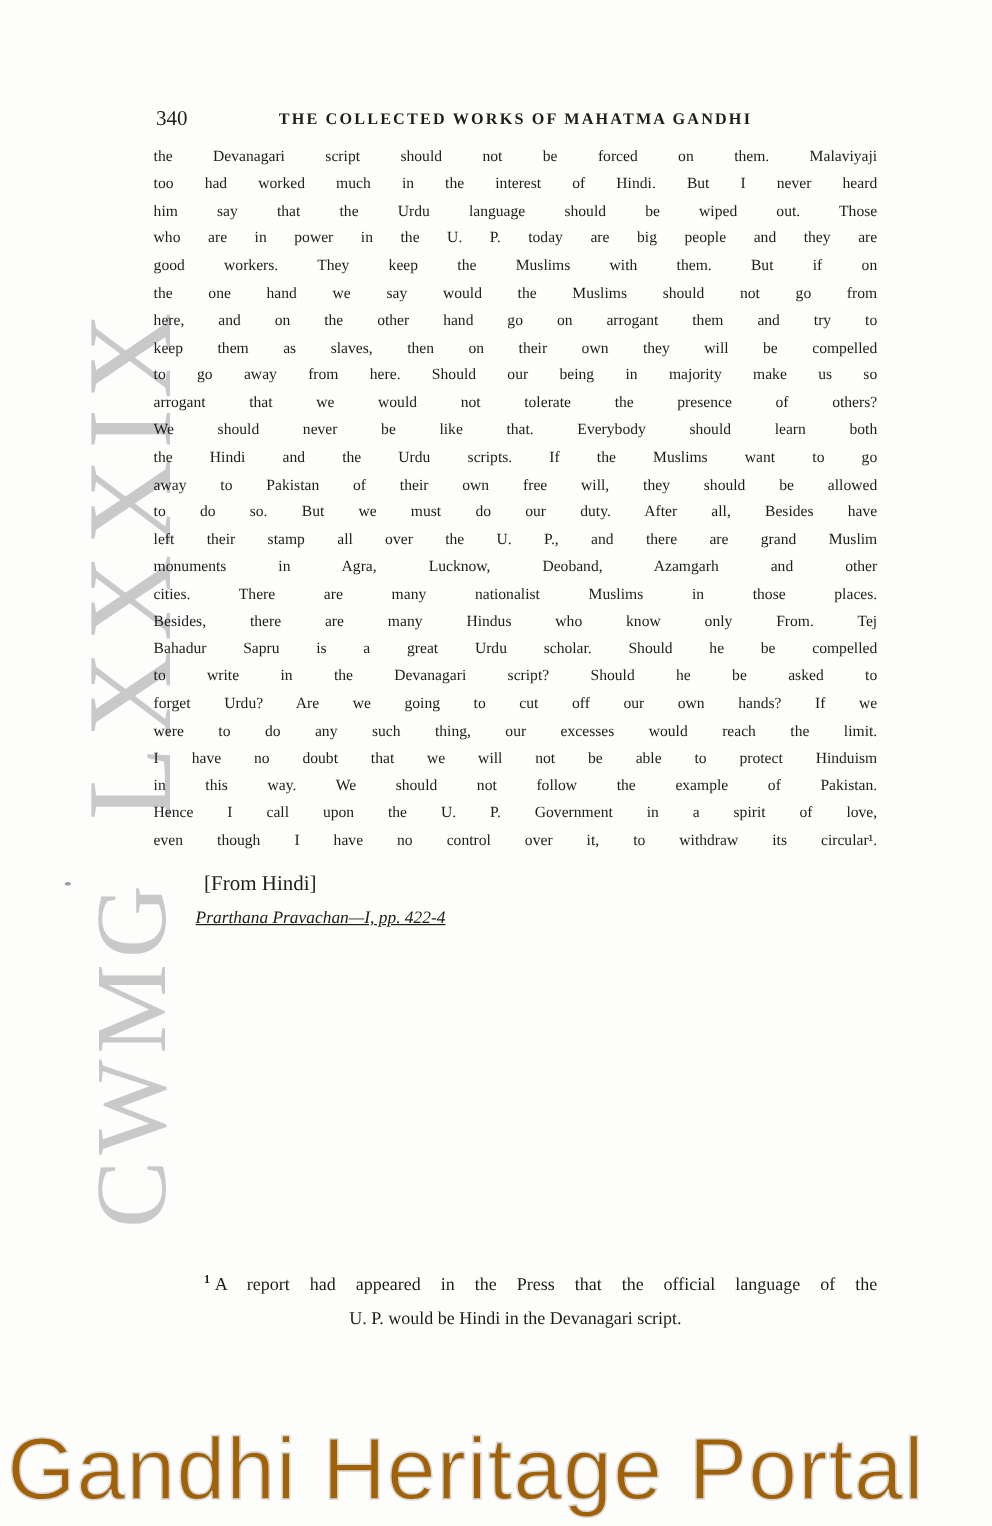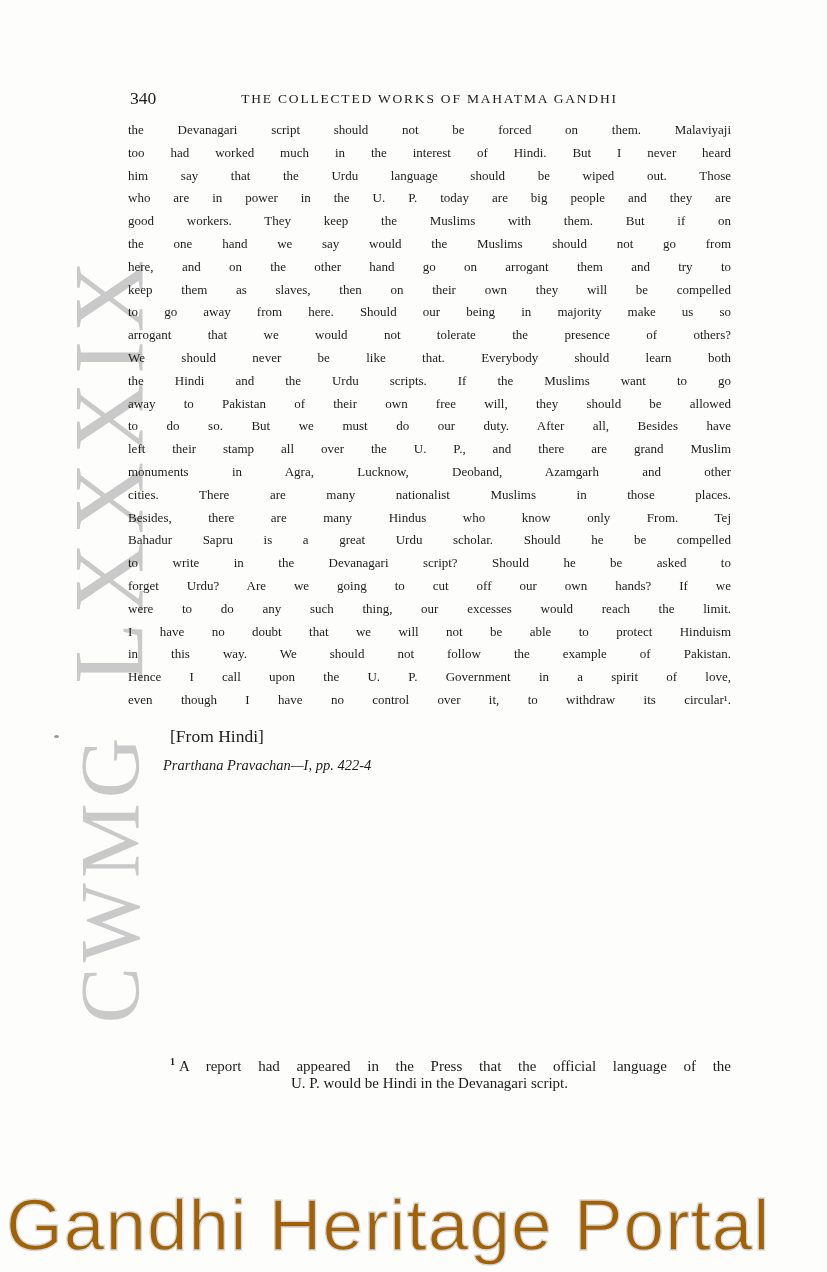--- a/index.html
+++ b/index.html
@@ -60,21 +60,21 @@
     position: absolute;
     left: 2px; top: 0;
     font-size: 17.5px;
   }
   .running-title {
     position: absolute;
     left: 0; right: 0; top: 3px;
     text-align: center;
     font-size: 13.5px;
     letter-spacing: 1.8px;
-    font-weight: normal;
+    font-weight: bold;
     white-space: nowrap;
   }
 
   
   .body-text {
     position: absolute;
     left: 128px; top: 119px;
     width: 603px;
     font-size: 13px;
     line-height: 22.8px;
@@ -91,29 +91,30 @@
     left: 170px; top: 726px;
     font-size: 17.5px;
     z-index: 2;
   }
   .source {
     position: absolute;
     left: 163px; top: 757px;
     font-size: 14.5px;
     font-style: italic;
     z-index: 2;
+    text-decoration: underline;
   }
 
   
   .footnote {
     position: absolute;
     left: 128px; top: 1053px;
     width: 603px;
     font-size: 15px;
-    line-height: 17px;
+    line-height: 28px;
     z-index: 2;
   }
   .fn-line-1 {
     text-indent: 42px;
     text-align: justify;
     text-align-last: justify;
   }
   .fn-line-1 sup {
     font-size: 10px;
     margin-right: 4px;

